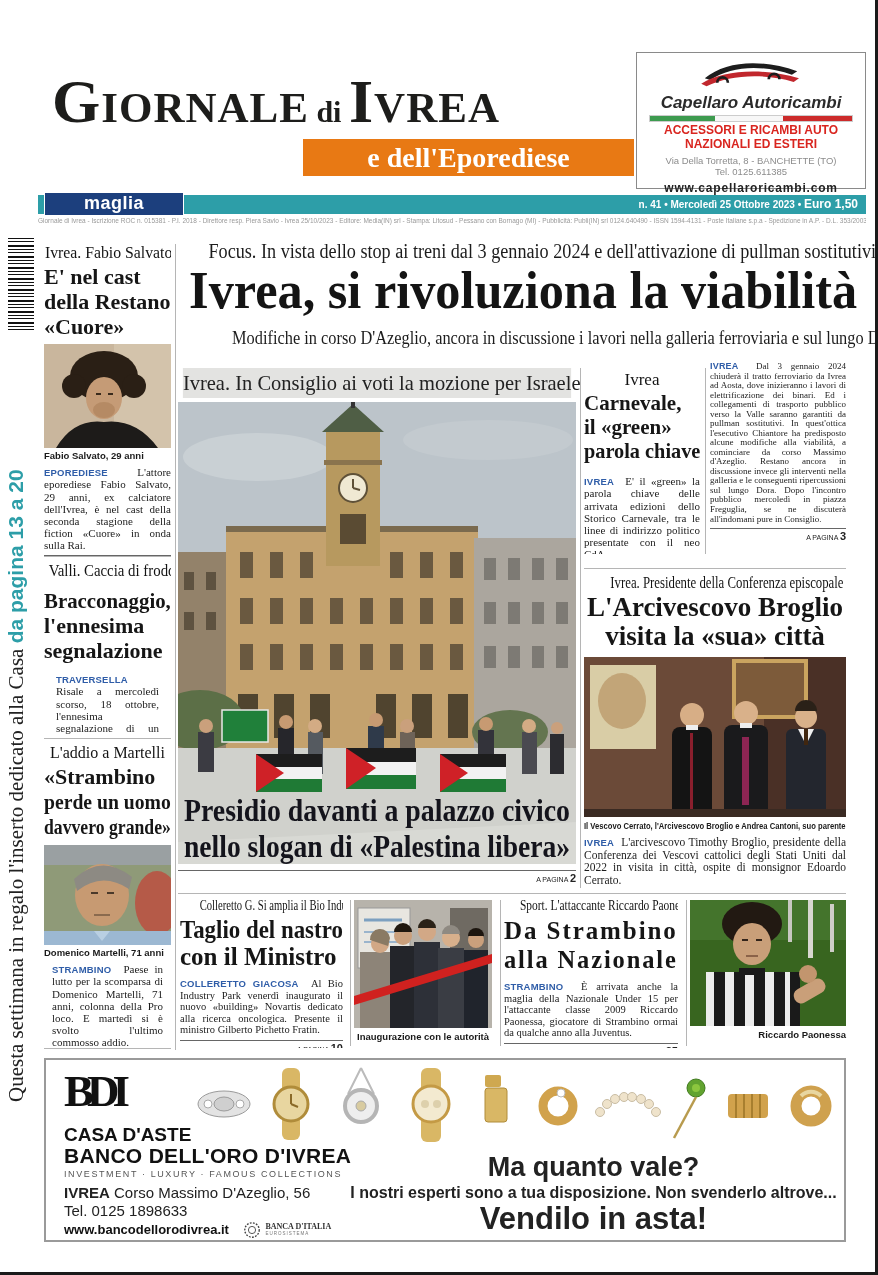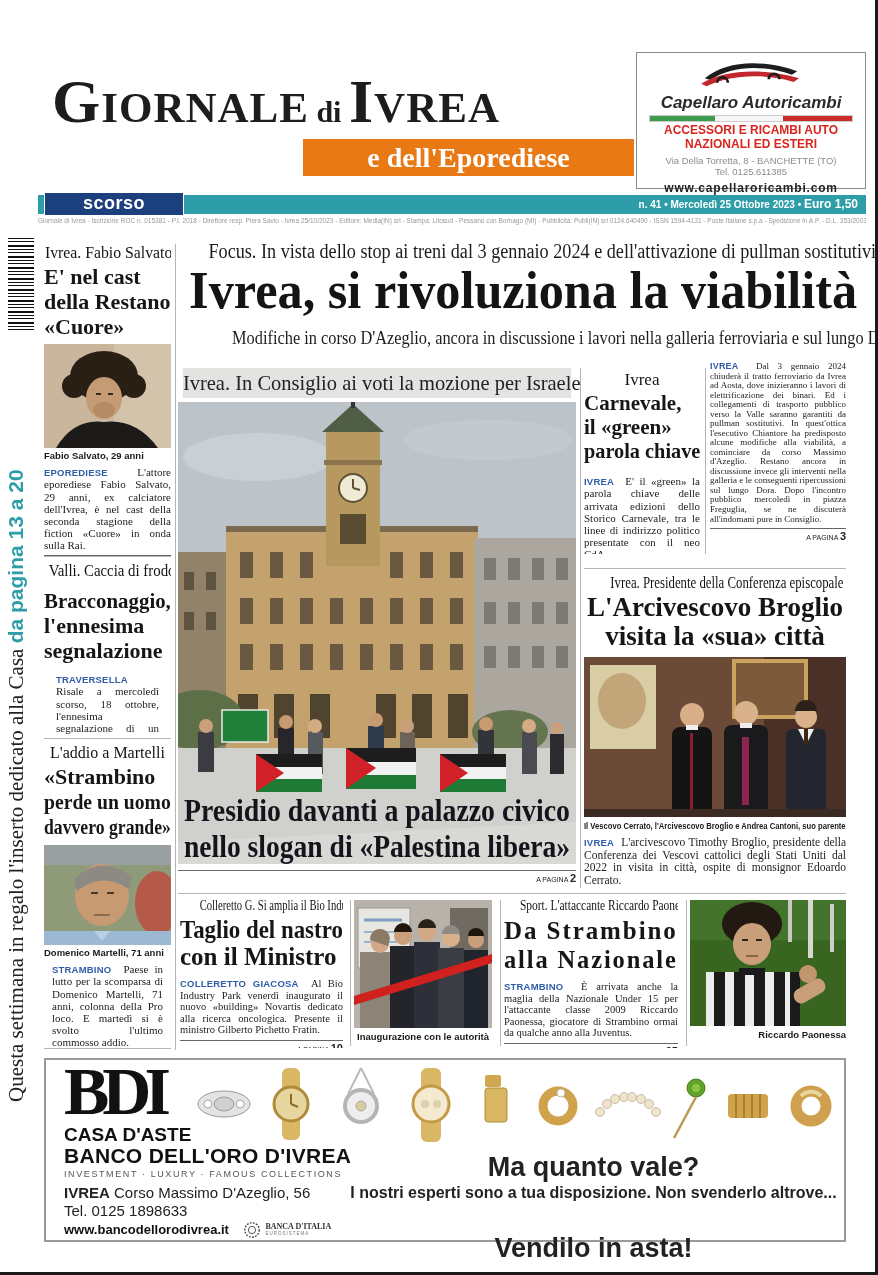--- a/index.html
+++ b/index.html
@@ -49,34 +49,34 @@
   #focus-sub{font-size:19.5px;}
   
   #mid-kick{background:#e3e3e1;line-height:30px;font-size:21px;color:#222;}
   .ovl{font-weight:bold;font-size:31px;color:#14141c;line-height:34px;}
   
   #vside{font-size:21px;color:#222;}
   #vside .hi{font-family:"Liberation Sans",sans-serif;font-weight:bold;color:#2D9EA8;}
   #barcode{background:repeating-linear-gradient(0deg,#111 0 1px,#fff 1px 3px,#111 3px 4px,#fff 4px 6px,#111 6px 8px,#fff 8px 11px);}
   
   #bigad{border:2px solid #9a9a9a;box-sizing:border-box;background:#fff;font-family:"Liberation Sans",sans-serif;}
-  #bigad .bdi{font-family:"Liberation Serif",serif;font-weight:bold;font-size:68px;letter-spacing:-7px;color:#111;line-height:62px;}
+  #bigad .bdi{font-family:"Liberation Serif",serif;font-weight:bold;font-size:45px;letter-spacing:-7px;color:#111;line-height:62px;}
   #bigad .l1{font-weight:bold;font-size:19px;color:#111;}
   #bigad .l2{font-weight:bold;font-size:21px;color:#111;letter-spacing:.3px;}
   #bigad .l3{font-size:9px;letter-spacing:1.6px;color:#555;}
   #bigad .adr{font-size:15px;color:#222;}
   #bigad .adr b{font-weight:bold;}
   #bigad .web2{font-weight:bold;font-size:13px;color:#111;}
   #bigad .bank{display:inline-flex;align-items:center;gap:4px;margin-left:10px;vertical-align:middle;}
   #bigad .bank .bn{font-family:"Liberation Serif",serif;font-weight:bold;font-size:8px;color:#333;line-height:1.1;}
   #bigad .bank .bs{font-size:4.5px;color:#777;letter-spacing:1px;line-height:1.1;}
   #bigad .rt{text-align:center;color:#222;}
   #bigad .rt .h{font-weight:bold;font-size:27px;line-height:30px;}
   #bigad .rt .s{font-weight:bold;font-size:16px;line-height:22px;}
-  #bigad .rt .c{font-weight:bold;font-size:27px;line-height:30px;margin-top:29px;}
+  #bigad .rt .c{font-weight:bold;font-size:31px;line-height:30px;}
 </style>
 </head>
 <body>
 
 <div id="page">
 
   <div id="barcode" class="abs" style="left:8px;top:238px;width:26px;height:92px;"></div>
   <div id="vside" class="abs" style="left:4px;top:1102px;width:782px;transform:rotate(-90deg);transform-origin:0 0;">
     <span>Questa settimana in regalo l'inserto dedicato alla Casa </span><span class="hi">da pagina 13 a 20</span>
   </div>
@@ -100,21 +100,21 @@
     <div class="gry fc" style="margin-top:3px;">Via Della Torretta, 8 - BANCHETTE (TO)</div>
     <div class="gry fc">Tel. 0125.611385</div>
     <div class="web fc">www.capellaroricambi.com</div>
   </div>
 
   <div id="tealbar" class="abs" style="left:38px;top:195px;width:828px;height:19px;">
     <div id="edition" class="abs" style="right:8px;top:0;width:400px;height:17px;">
       <span>n. 41 • Mercoledì 25 Ottobre 2023 • </span><b>Euro 1,50</b>
     </div>
   </div>
-  <div id="netweek" class="abs" style="left:44px;top:192px;width:138px;height:22px;">scorso</div>
+  <div id="netweek" class="abs" style="left:44px;top:192px;width:138px;height:22px;">maglia</div>
   <div id="imprint" class="abs" style="left:38px;top:217px;width:828px;height:10px;">Giornale di Ivrea - Iscrizione ROC n. 015381 - P.I. 2018 - Direttore resp. Piera Savio - Ivrea 25/10/2023 - Editore: Media(IN) srl - Stampa: Litosud - Pessano con Bornago (MI) - Pubblicità: Publi(IN) srl 0124.640490 - ISSN 1594-4131 - Poste Italiane s.p.a - Spedizione in A.P. - D.L. 353/2003 (conv. in L. 27/02/2004 n° 46) - art. 1 comma 1 - DCB LO - MI</div>
 
   <div id="focus-kick" class="abs fc" style="left: 178px; top: 240px; width: 668px; transform: scaleX(0.908844);">Focus. In vista dello stop ai treni dal 3 gennaio 2024 e dell'attivazione di pullman sostitutivi</div>
   <div id="focus-hl" class="abs fc" style="left: 178px; top: 261px; width: 668px; transform: scaleX(0.966715);">Ivrea, si rivoluziona la viabilità</div>
   <div id="focus-sub" class="abs fc" style="left: 178px; top: 327px; width: 668px; transform: scaleX(0.838143);">Modifiche in corso D'Azeglio, ancora in discussione i lavori nella galleria ferroviaria e sul lungo Dora</div>
 
   <div class="vdiv abs" style="left:175px;top:244px;height:806px;"></div>
   <div class="vdiv abs" style="left:580px;top:368px;height:520px;"></div>
   <div class="vdiv abs" style="left:705px;top:368px;height:186px;"></div>
   <div class="hdiv abs" style="left:44px;top:556px;width:127px;"></div>

